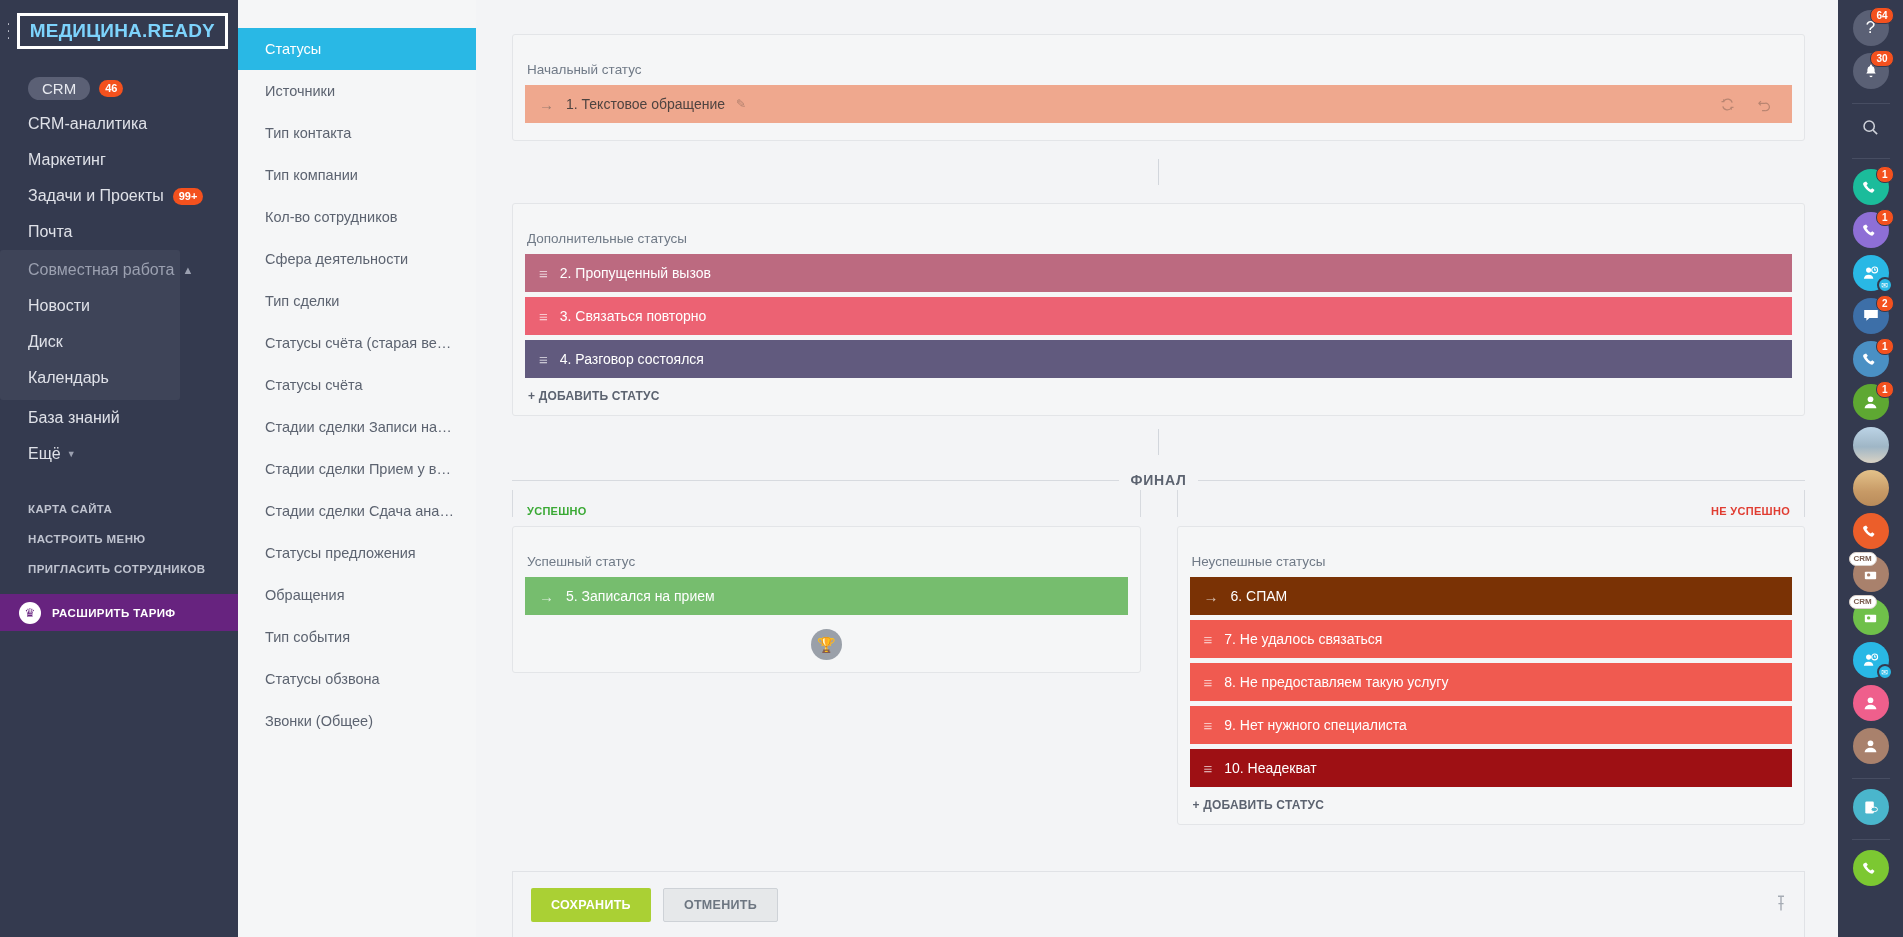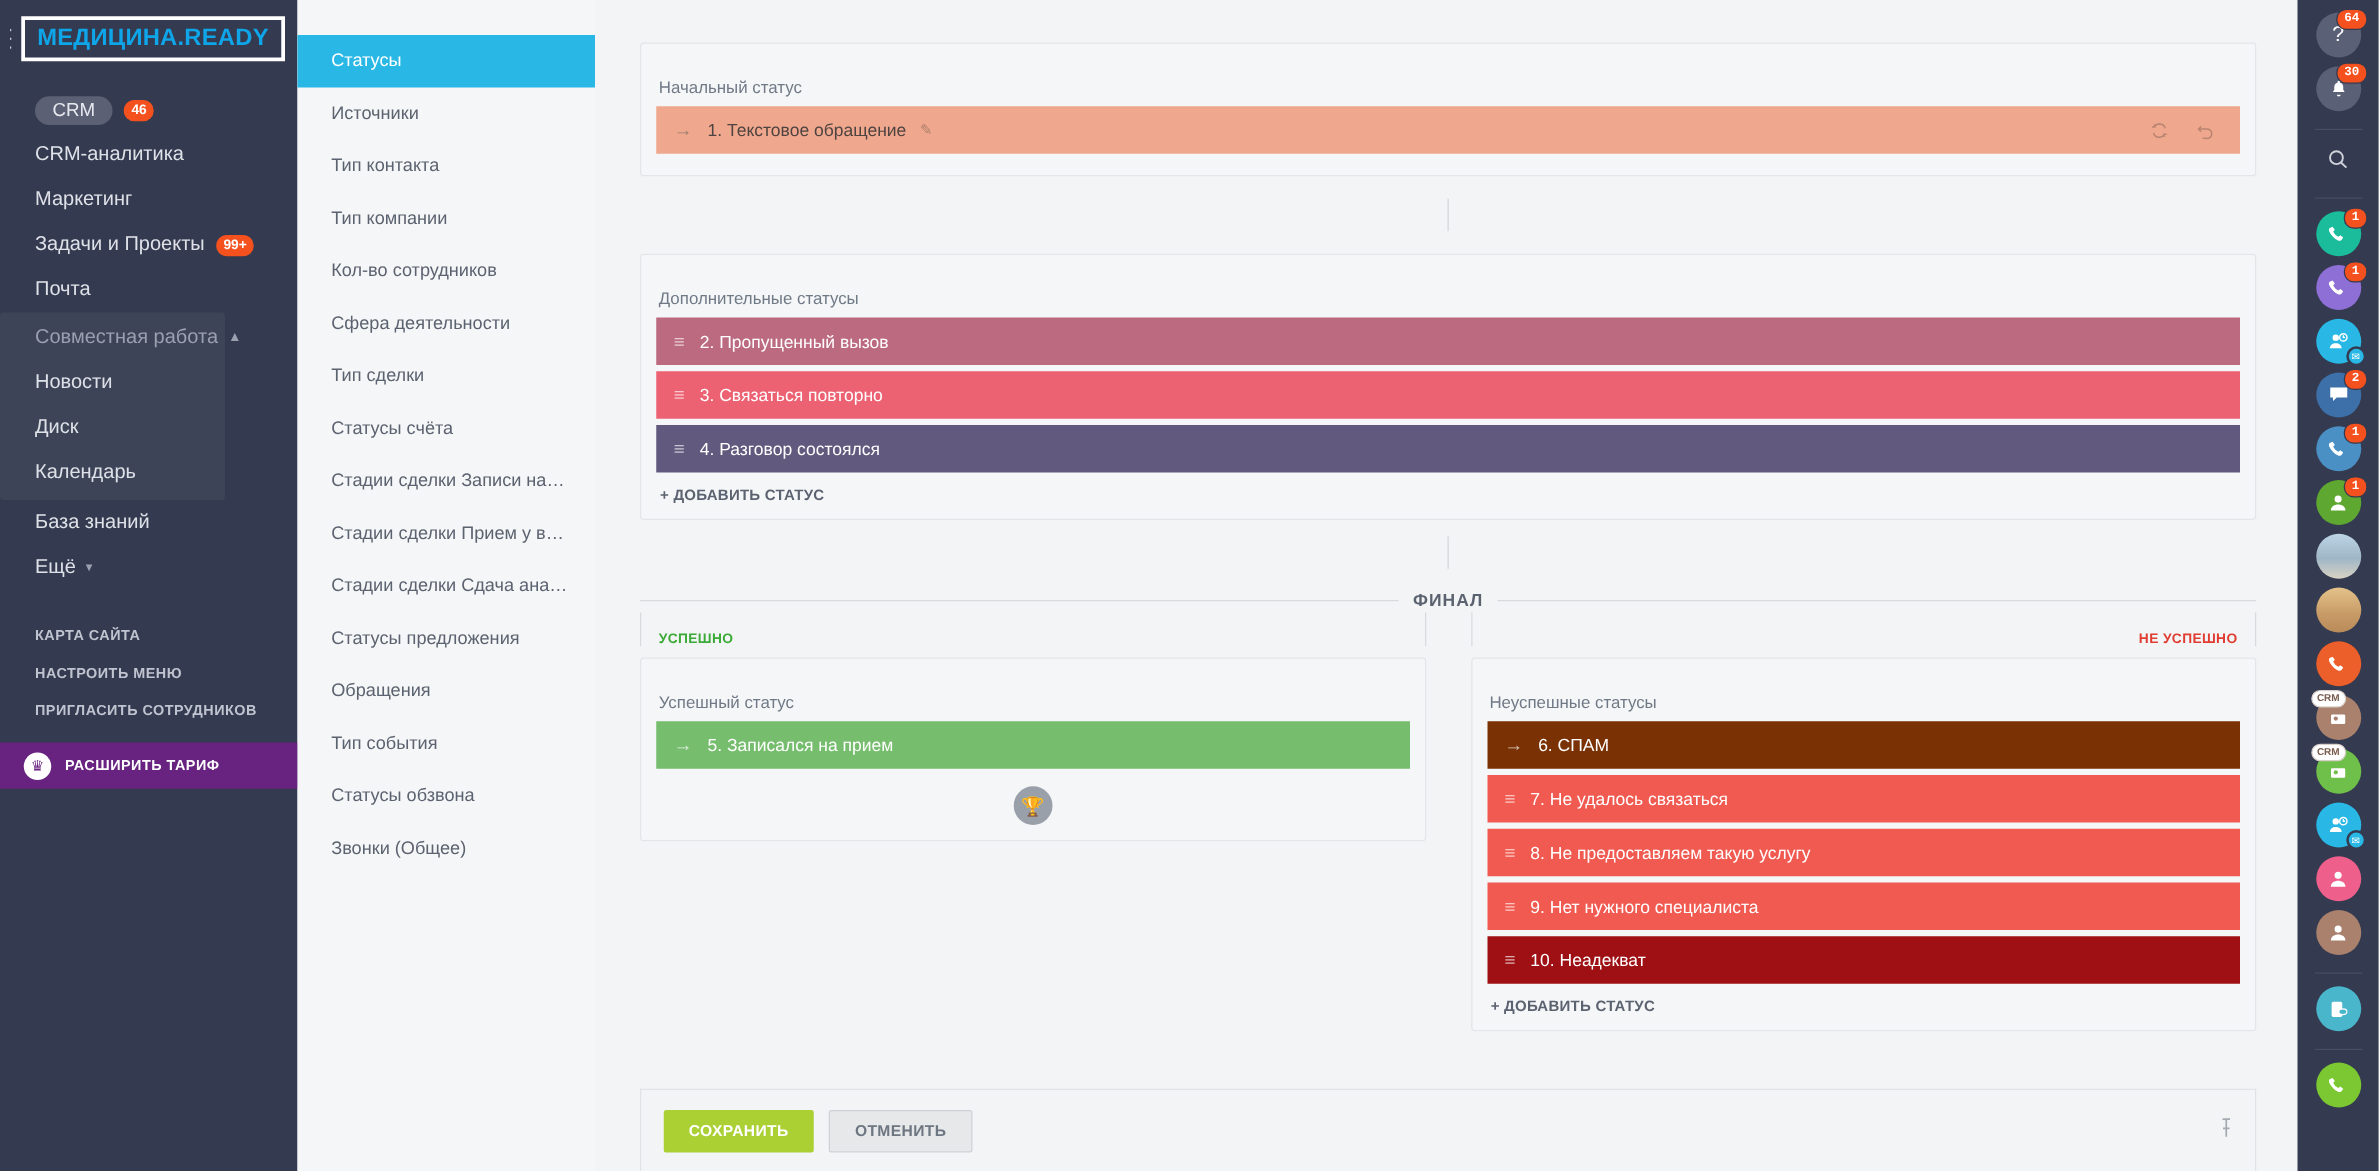--- a/index.html
+++ b/index.html
@@ -26,21 +26,21 @@
   }
   .burger { width: 22px; height: 16px; display: flex; flex-direction: column;
     justify-content: space-between; cursor: pointer; margin-right: 8px; }
   .burger span { display: block; height: 2px; background: #c3c6d1; border-radius: 1px; }
   .logo-box {
     border: 3px solid #ffffff;
     padding: 5px 10px 6px 10px;
     display: inline-block;
     line-height: 1;
   }
-  .logo-text { font-size: 19px; font-weight: bold; letter-spacing: .2px; color: #0ea5e9; white-space: nowrap;}
+  .logo-text { font-size: 19px; font-weight: bold; letter-spacing: .2px; color: #7dd3fc; white-space: nowrap;}
 
   .nav { margin-top: 14px; position: relative; }
   .nav-item {
     display: flex; align-items: center;
     height: 36px; padding: 0 14px 0 28px;
     font-size: 16px; color: #dfe1e8; cursor: pointer;
     position: relative;
   }
   .nav-item .lbl { white-space: nowrap; }
   .nav-item.pill .lbl {
@@ -215,21 +215,21 @@
   .rail-item { position: relative; margin-bottom: 7px; flex: 0 0 auto; }
   .rail-circle {
     width: 36px; height: 36px; border-radius: 50%;
     display: flex; align-items: center; justify-content: center;
     color: #fff; font-size: 17px; cursor: pointer; overflow: hidden;
   }
   .rail-badge {
     position: absolute; top: -3px; right: -5px;
     background: #f4511e; color: #fff; font-size: 10px; font-weight: bold;
     border-radius: 8px; padding: 0 5px; line-height: 15px; min-width: 17px;
-    text-align: center; border: 1px solid #343a4f; font-family: Liberation Mono, monospace;
+    text-align: center; border: 1px solid #343a4f;
   }
   .rail-sep { width: 38px; height: 1px; background: #474d62; margin: 7px 0 10px 0; }
   .rail-search { color: #cfd2da; font-size: 18px; cursor: pointer; padding: 4px 0 9px 0; }
   .mini-badge {
     position: absolute; bottom: -2px; right: -4px;
     width: 16px; height: 16px; border-radius: 50%;
     background: #29b8e5; border: 2px solid #343a4f;
     display: flex; align-items: center; justify-content: center;
     font-size: 8px; color: #fff;
   }
@@ -329,20 +329,23 @@
         <span>Тип компании</span>
       </div>
     <div class="s-item">
         <span>Кол-во сотрудников</span>
       </div>
     <div class="s-item">
         <span>Сфера деятельности</span>
       </div>
     <div class="s-item">
         <span>Тип сделки</span>
+      </div>
+    <div class="s-item">
+        <span>Статусы счёта (старая ве…</span>
       </div>
     <div class="s-item">
         <span>Статусы счёта</span>
       </div>
     <div class="s-item">
         <span>Стадии сделки Записи на…</span>
       </div>
     <div class="s-item">
         <span>Стадии сделки Прием у в…</span>
       </div>

